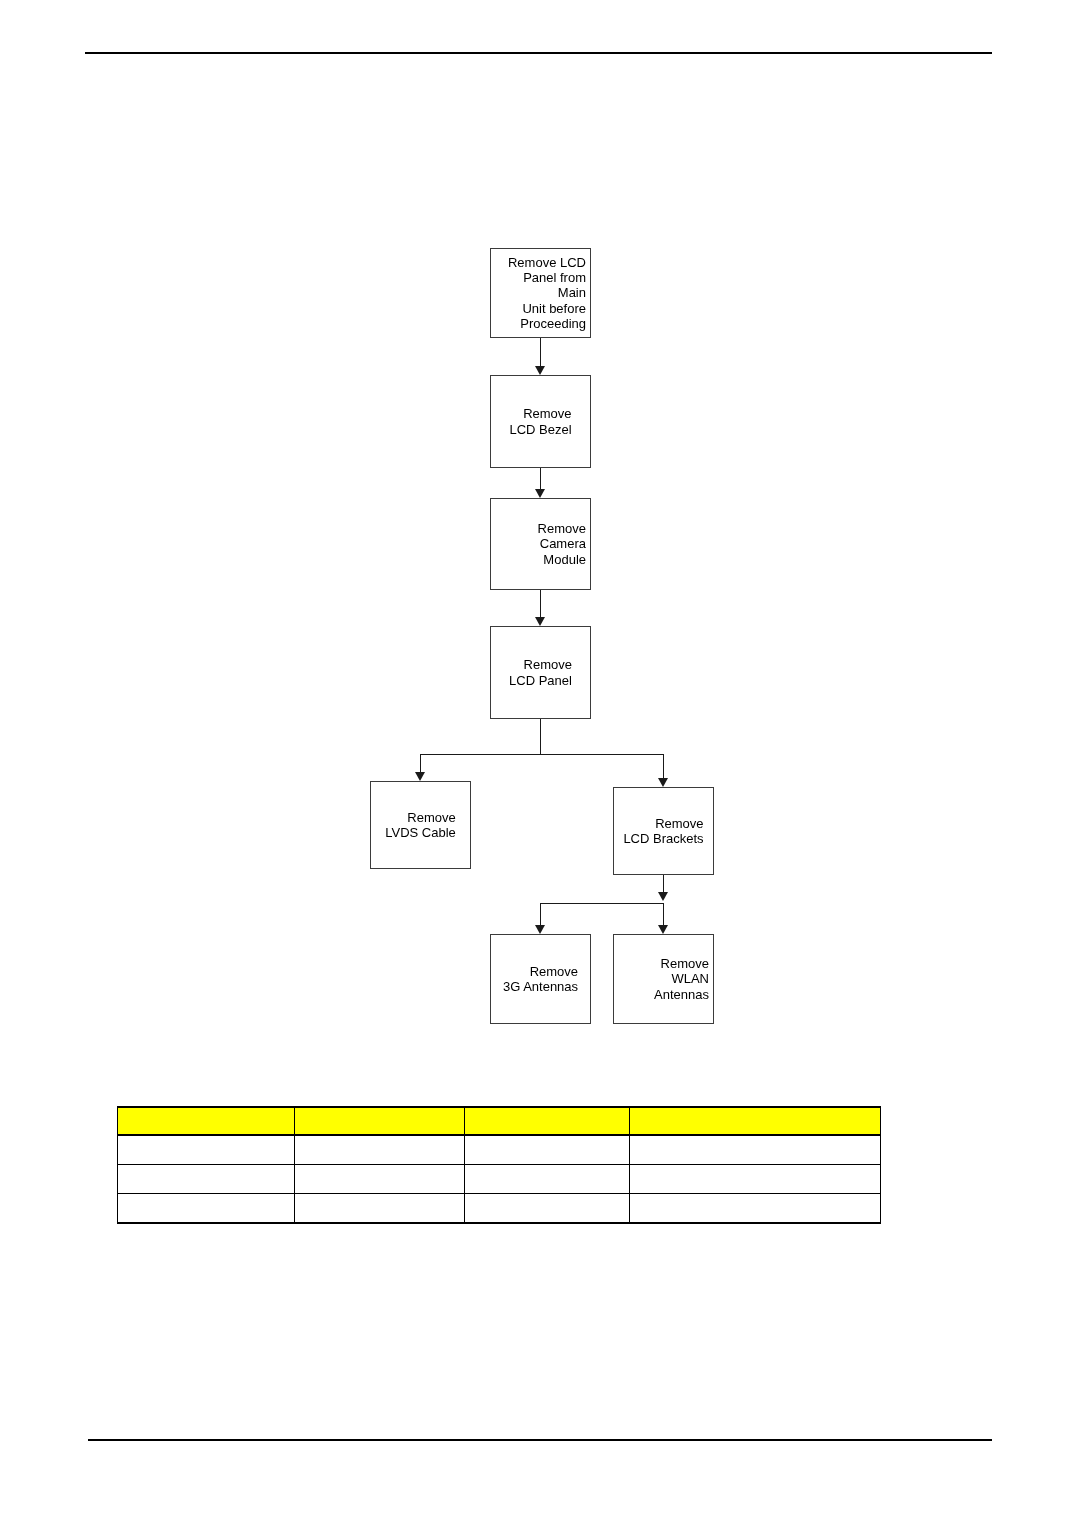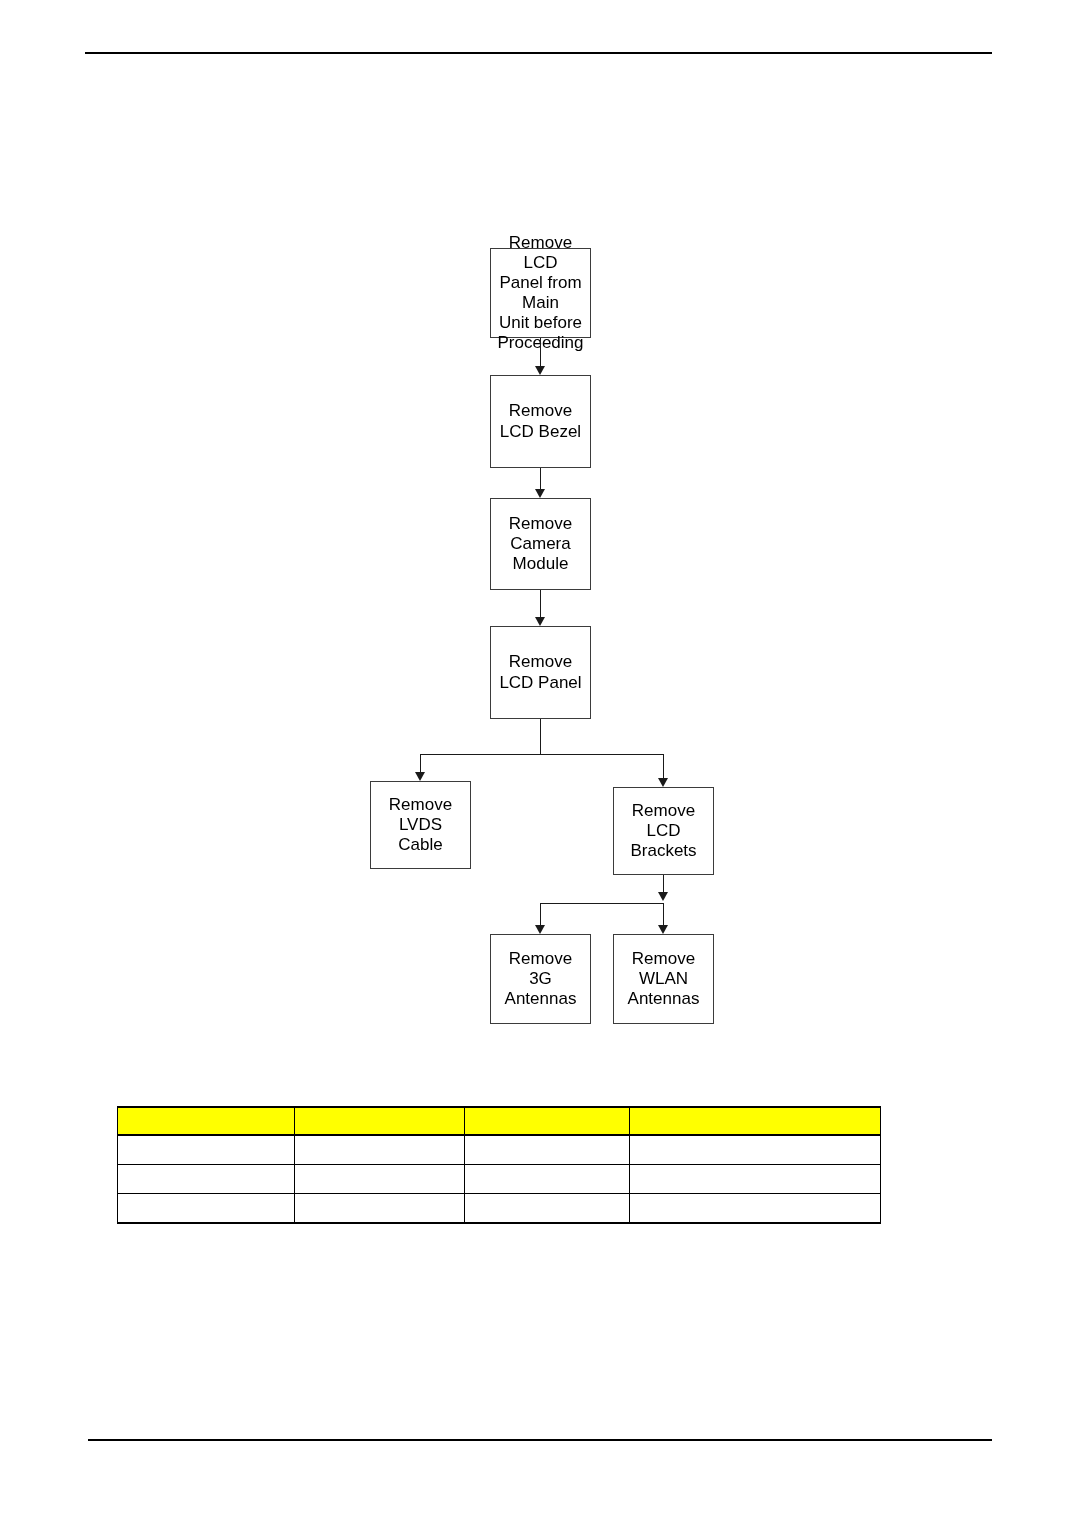--- a/index.html
+++ b/index.html
@@ -35,23 +35,23 @@
     height: 1090px;
   }
   .node {
     position: absolute;
     box-sizing: border-box;
     border: 1px solid #3b3b3b;
     background: #ffffff;
     display: flex;
     align-items: center;
     justify-content: center;
-    text-align: center;
+    text-align: right;
     line-height: 1.18;
-    font-size: 17px;
+    font-size: 13px;
     color: #000000;
     padding: 2px 4px;
   }
   .node-label { white-space: pre-line; display: block; }
 
   #node-lcd-panel-main { left: 490px; top: 248px; width: 101px; height: 90px; }
   #node-lcd-bezel     { left: 490px; top: 375px; width: 101px; height: 93px; }
   #node-camera-module { left: 490px; top: 498px; width: 101px; height: 92px; }
   #node-lcd-panel     { left: 490px; top: 626px; width: 101px; height: 93px; }
   #node-lvds-cable    { left: 370px; top: 781px; width: 101px; height: 88px; }

